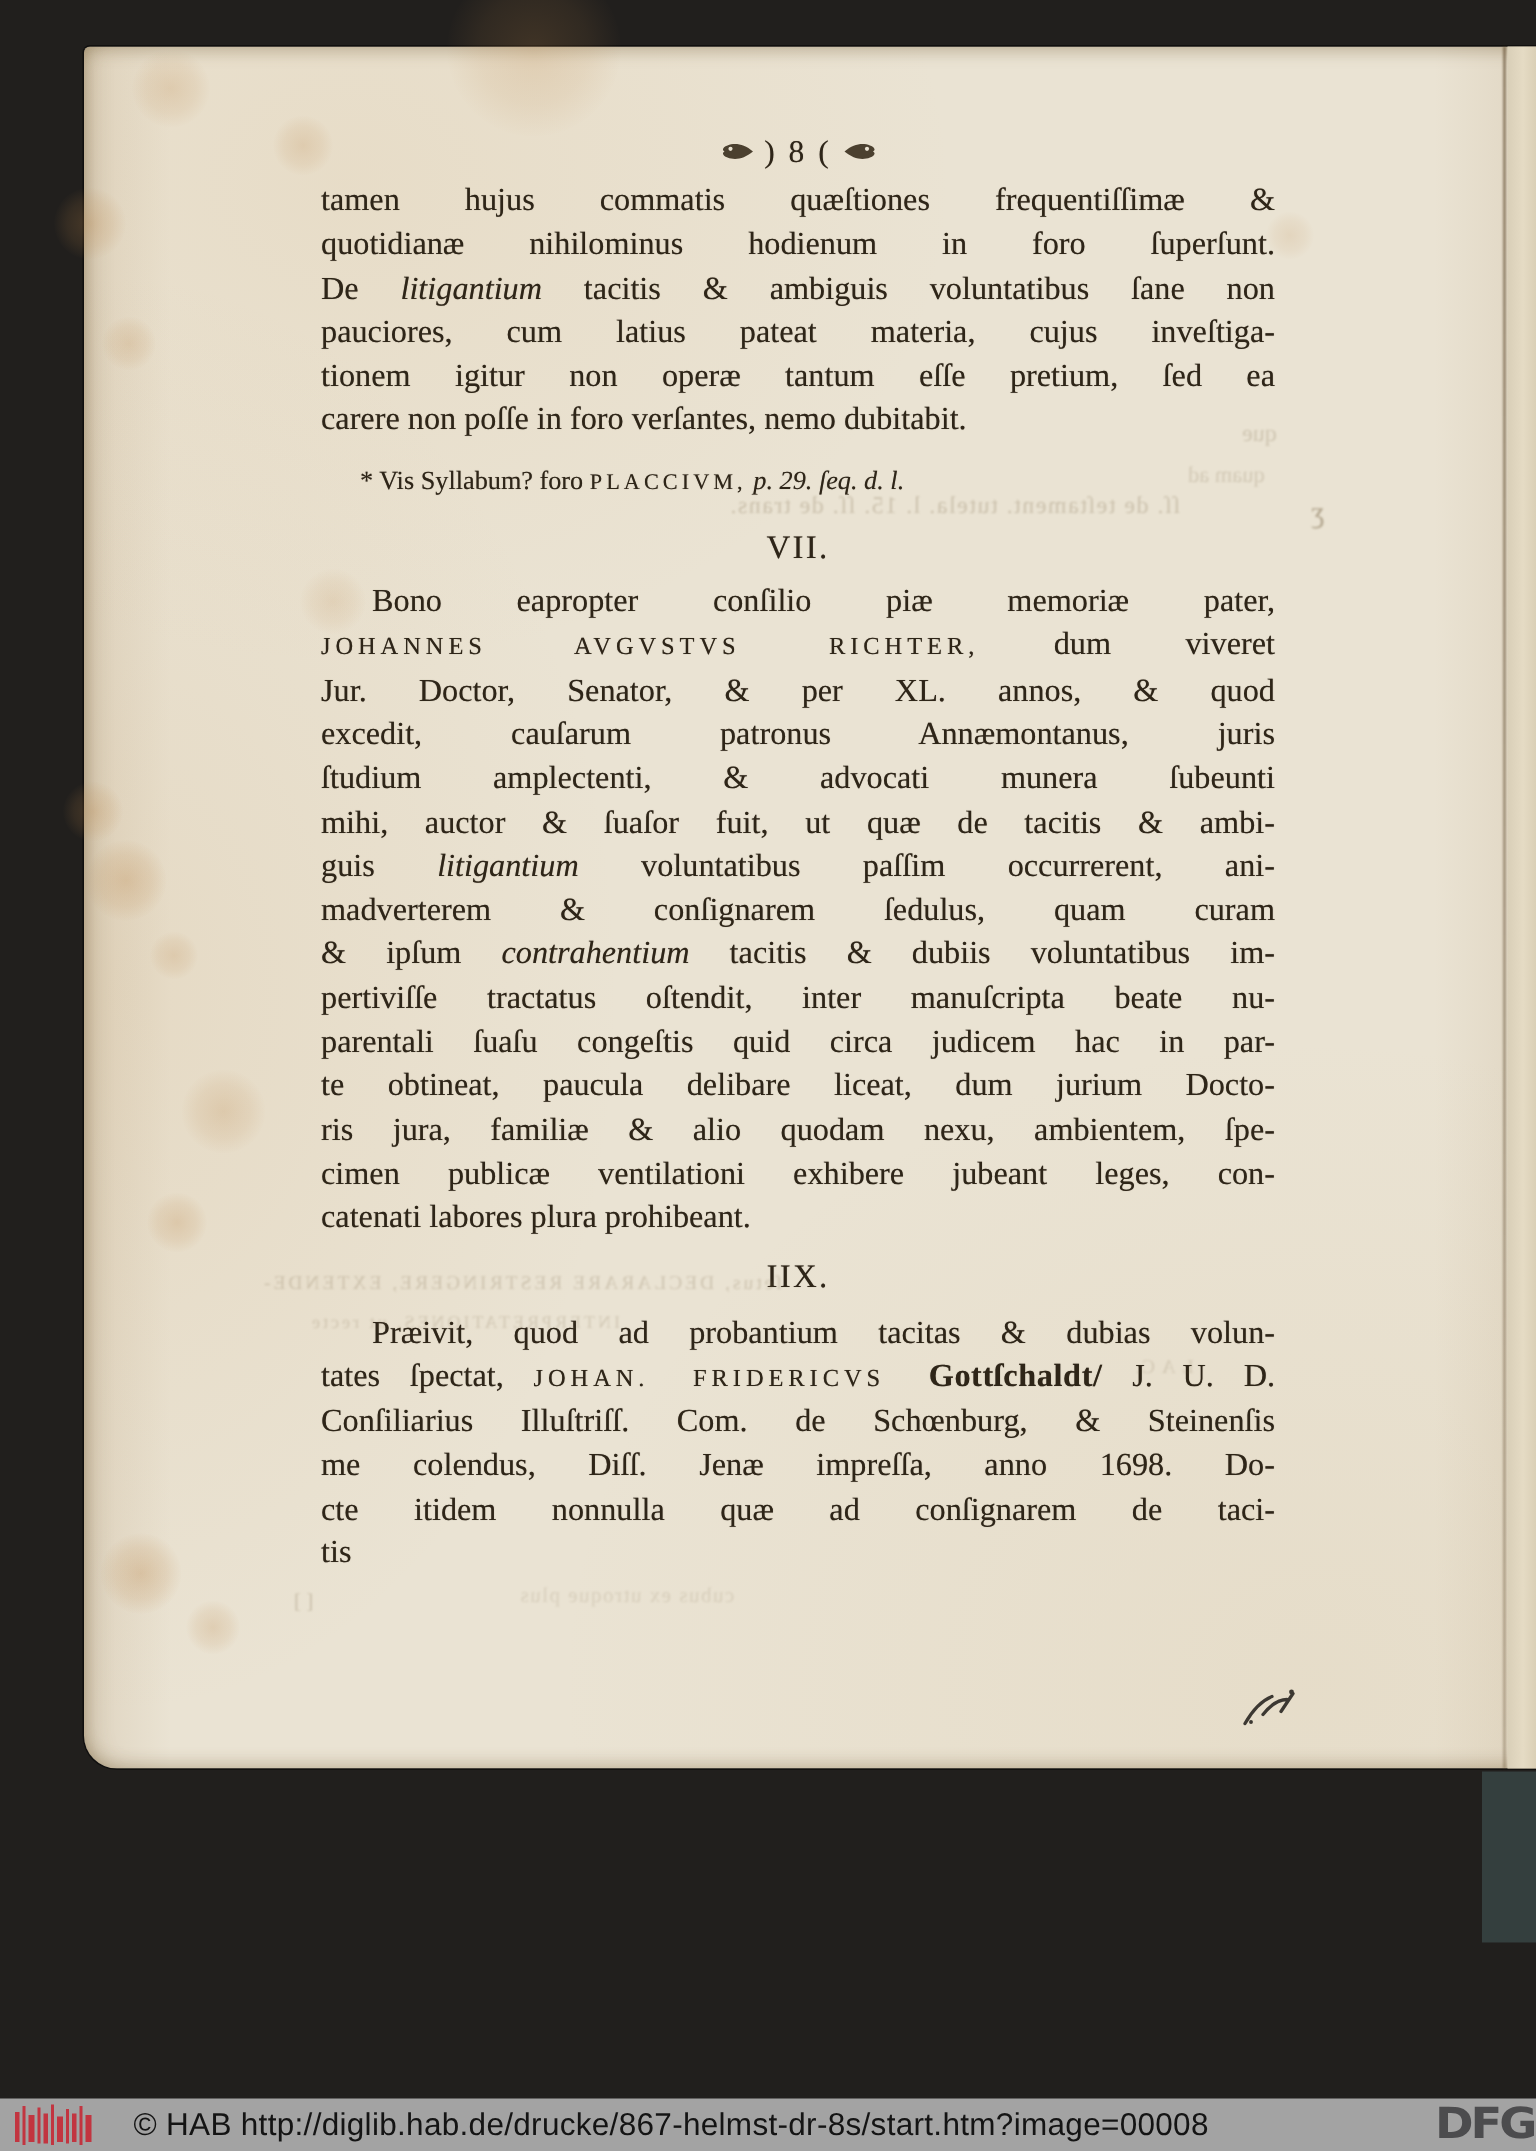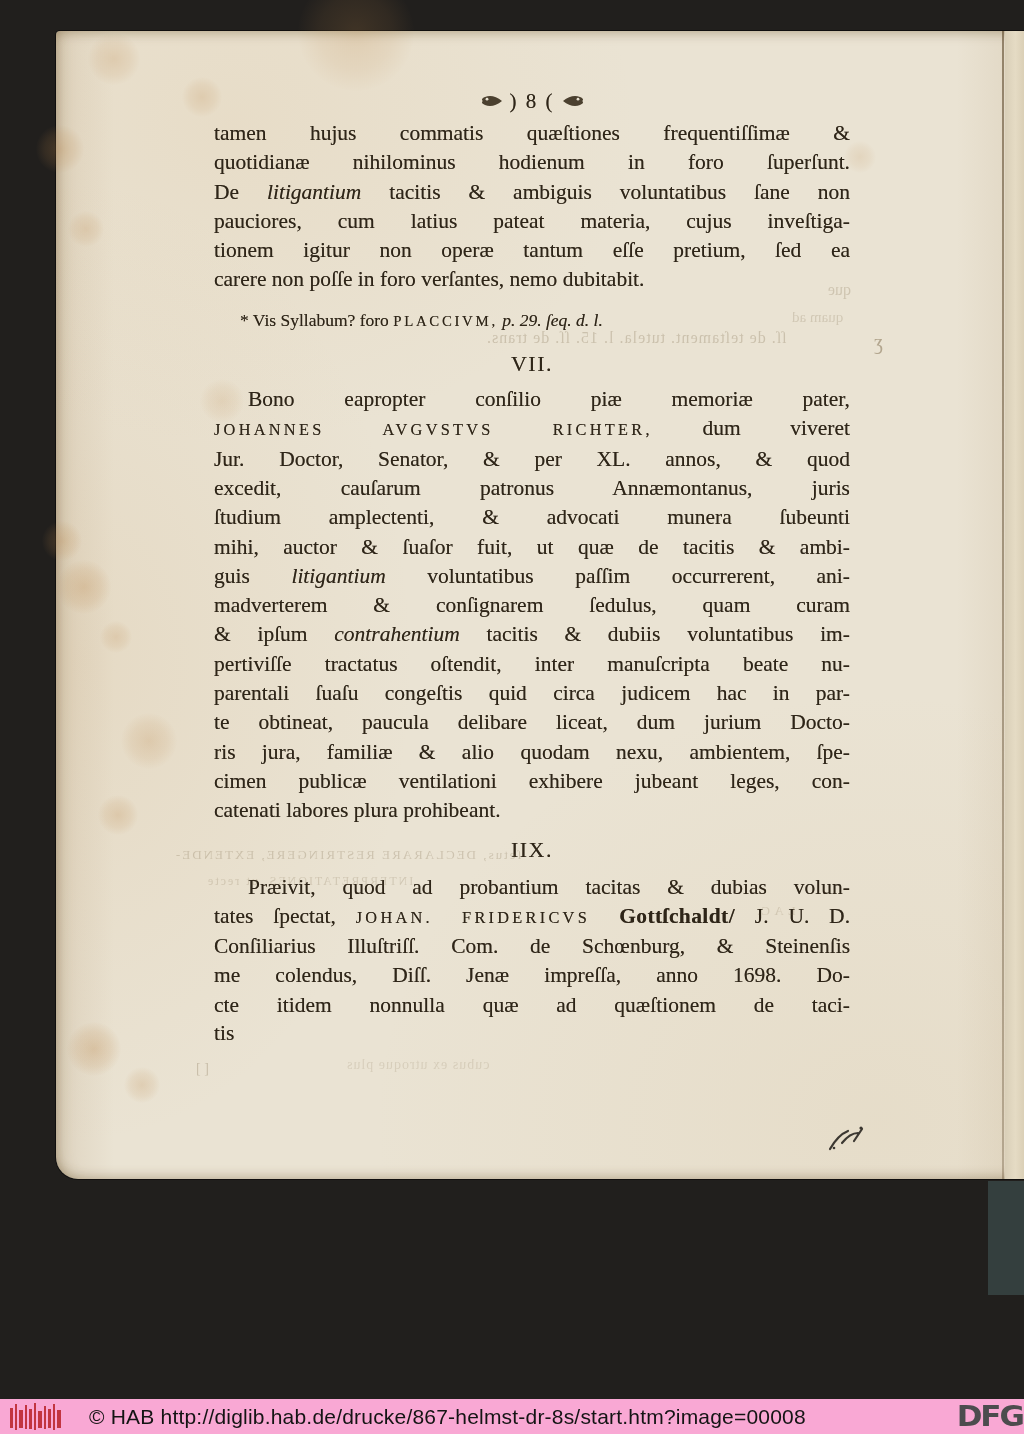--- a/index.html
+++ b/index.html
@@ -43,21 +43,21 @@
         margin:14px 0 7px;line-height:28px;}
   .head2{margin:10px 0 9px;}
   .catchword{text-align:left;line-height:27px;padding-right:2px;}
   
   .stain{position:absolute;border-radius:50%;pointer-events:none;}
   .ghost{position:absolute;color:#7d6b4c;transform:scaleX(-1);filter:blur(.7px);
          white-space:nowrap;pointer-events:none;font-family:"Liberation Serif","DejaVu Serif",serif;}
   .ghost.nomirror{transform:none;}
   .smudge{position:absolute;left:768px;top:1090px;opacity:.85;}
   
-  .footer{position:absolute;left:0;right:0;bottom:0;height:35px;background:#f9a8d4;
+  .footer{position:absolute;left:0;right:0;bottom:0;height:35px;background:#a3a3a3;
           display:flex;align-items:center;font-family:"Liberation Sans",sans-serif;}
   .hab-logo{margin-left:9px;flex:0 0 auto;}
   .url{margin-left:24px;font-size:21px;color:#141414;letter-spacing:.2px;white-space:nowrap;}
   .dfg{margin-left:auto;margin-right:1px;font-family:"DejaVu Sans",sans-serif;font-weight:bold;
        font-size:31px;color:#4c4c4e;letter-spacing:-2px;transform:scaleY(.92);line-height:35px;}
 </style>
 </head>
 <body>
 
 <div class="viewer">
@@ -111,21 +111,21 @@
           <div class="line noj"><span>catenati labores plura prohibeant.</span></div>
         </div>
 
       <div class="head head2">IIX.</div>
 
       <div class="para indent">
           <div class="line"><span>Præivit, quod ad probantium tacitas &amp; dubias volun-</span></div>
           <div class="line"><span>tates ſpectat, </span><span class="sc">JOHAN. FRIDERICVS </span><span class="bl">Gottſchaldt/</span><span> J. U. D.</span></div>
           <div class="line"><span>Conſiliarius Illuſtriſſ. Com. de Schœnburg, &amp; Steinenſis</span></div>
           <div class="line"><span>me colendus, Diſſ. Jenæ impreſſa, anno 1698. Do-</span></div>
-          <div class="line"><span>cte itidem nonnulla quæ ad quæſtionem de taci-</span></div>
+          <div class="line"><span>cte itidem nonnulla quæ ad conſignarem de taci-</span></div>
         </div>
 
       <div class="catchword">tis</div>
     </div>
 
     <svg class="smudge" width="46" height="34" viewBox="0 0 46 34">
       <path d="M6 28 Q14 14 24 10 M18 22 Q26 12 34 12 M30 20 L38 8" stroke="#1f1c18" stroke-width="2.2" fill="none" stroke-linecap="round"></path>
       <circle cx="37" cy="7" r="1.6" fill="#1f1c18"></circle>
         <circle cx="10" cy="27" r="1.3" fill="#1f1c18"></circle>
     </svg>

